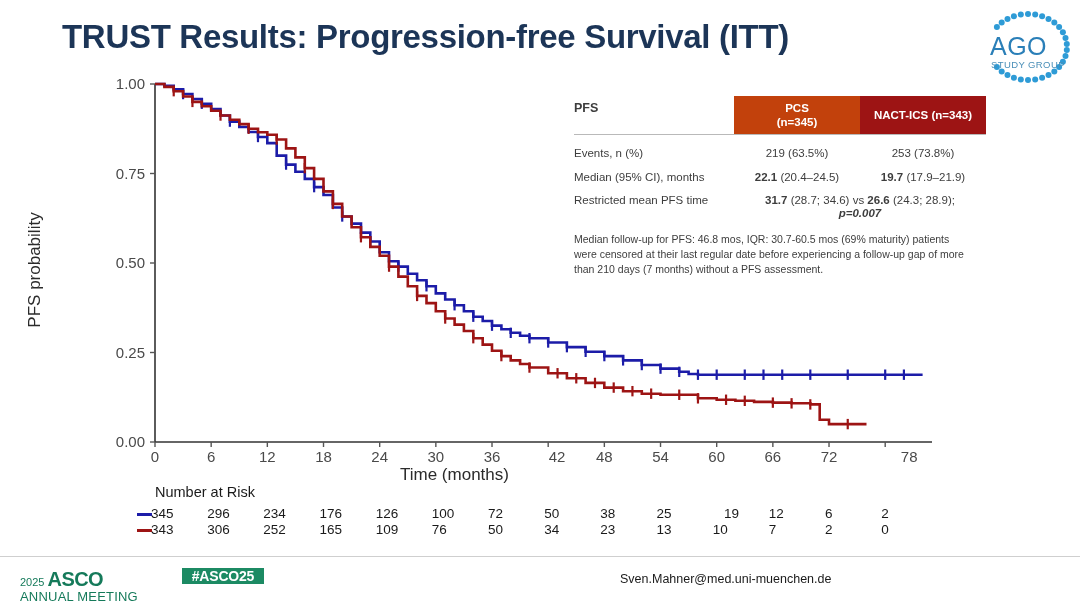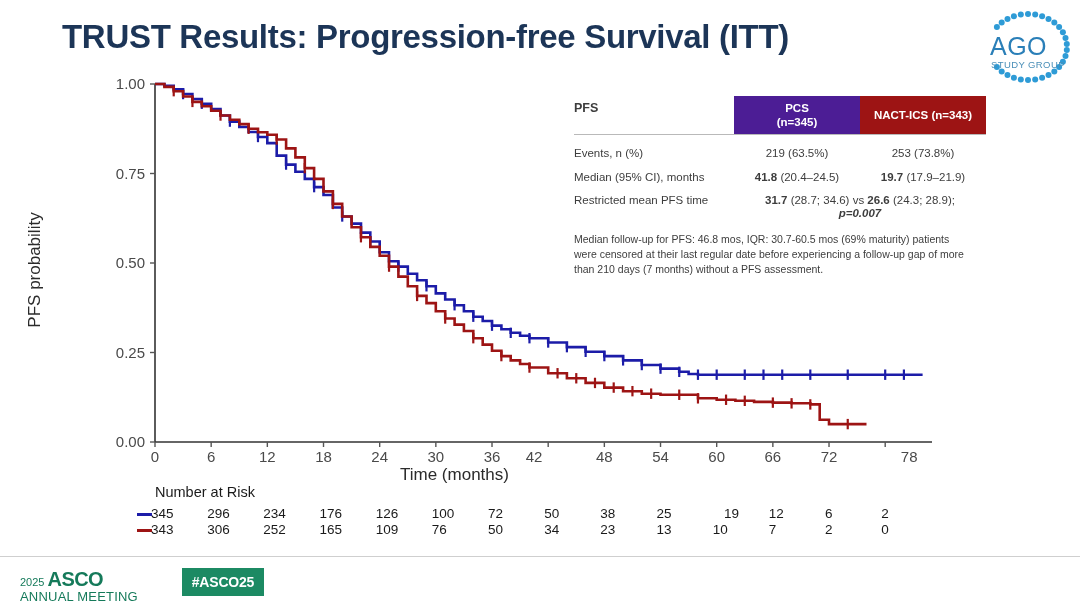--- a/index.html
+++ b/index.html
@@ -91,21 +91,21 @@
     flex: 1;
     color: #ffffff;
     font-size: 11.5px;
     font-weight: bold;
     text-align: center;
     display: flex;
     flex-direction: column;
     justify-content: center;
     line-height: 1.25;
   }
-  #hcell-pcs { background: #4c1d95; }
+  #hcell-pcs { background: #c2410c; }
   #hcell-nact { background: #9d1414; }
   #stats-rule {
     width: 412px;
     height: 1px;
     background: #b9b9b9;
     margin-top: 0px;
   }
   .stats-row {
     display: flex;
     font-size: 11.5px;
@@ -175,21 +175,21 @@
   #footer { position: absolute; left: 0; top: 557px; width: 1080px; height: 51px; }
 
   #asco-meeting { position: absolute; left: 20px; top: 11px; width: 150px; }
   #asco-meeting .l1 { font-size: 11px; color: #157a5a; letter-spacing: 0px; }
   #asco-meeting .l1 b { font-size: 20px; font-weight: bold; letter-spacing: -0.6px; }
   #asco-meeting .l2 { font-size: 13px; color: #157a5a; letter-spacing: 0.2px; margin-top: -2px; }
 
   #hashtag-badge {
     position: absolute;
     left: 182px; top: 11px;
-    width: 82px; height: 28px;
+    width: 82px; height: 16px;
     background: #1c8a63;
     color: #ffffff;
     font-size: 14px;
     font-weight: bold;
     display: flex;
     align-items: center;
     justify-content: center;
     letter-spacing: -0.2px;
   }
 
@@ -297,21 +297,21 @@
       <div class="ytick-label" style="left: 99px; top: 5px;">1.00</div>
     </div>
   <div id="xtick-labels">
       <div class="xtick-label" style="left: 140px; top: 378px;">0</div>
       <div class="xtick-label" style="left: 196.169px; top: 378px;">6</div>
       <div class="xtick-label" style="left: 252.337px; top: 378px;">12</div>
       <div class="xtick-label" style="left: 308.506px; top: 378px;">18</div>
       <div class="xtick-label" style="left: 364.675px; top: 378px;">24</div>
       <div class="xtick-label" style="left: 420.843px; top: 378px;">30</div>
       <div class="xtick-label" style="left: 477.012px; top: 378px;">36</div>
-      <div class="xtick-label" style="left: 519px; top: 378px;">42</div>
+      <div class="xtick-label" style="left: 542px; top: 378px;">42</div>
       <div class="xtick-label" style="left: 589.349px; top: 378px;">48</div>
       <div class="xtick-label" style="left: 645.518px; top: 378px;">54</div>
       <div class="xtick-label" style="left: 701.687px; top: 378px;">60</div>
       <div class="xtick-label" style="left: 757.855px; top: 378px;">66</div>
       <div class="xtick-label" style="left: 814.024px; top: 378px;">72</div>
       <div class="xtick-label" style="left: 870.193px; top: 378px; margin-left: 24px;">78</div>
     </div>
   <svg id="km-svg" width="1000" height="400">
       <line x1="155" y1="14" x2="155" y2="372" stroke="#333" stroke-width="1.6"></line>
       <line x1="155" y1="372" x2="932" y2="372" stroke="#333" stroke-width="1.6"></line>
@@ -415,21 +415,21 @@
   <div class="stats-row" id="events-row">
     <div class="lbl">Events, n (%)</div>
     <div class="val">219 (63.5%)</div>
     <div class="val">253 (73.8%)</div>
   </div>
 
 
   <div class="stats-row" id="median-row">
     <div class="lbl">Median (95% CI), months</div>
     <div class="val">
-      <b>41.8</b><span> (20.4–24.5)</span>
+      <b>22.1</b><span> (20.4–24.5)</span>
     </div>
     <div class="val">
       <b>19.7</b><span> (17.9–21.9)</span>
     </div>
   </div>
 
   <div class="stats-row" id="restricted-row">
     <div class="lbl">Restricted mean PFS time</div>
     <div class="val-wide">
       <b>31.7</b><span> (28.7; 34.6) vs </span><b>26.6</b><span> (24.3; 28.9);</span>
@@ -482,14 +482,15 @@
 <div id="footer">
 
   <div id="asco-meeting">
     <div class="l1"><span>2025</span> <b>ASCO</b></div>
     <div class="l2">ANNUAL MEETING</div>
   </div>
 
   <div id="hashtag-badge">#ASCO25</div>
 
 
+  <div id="presenter-email">Sven.Mahner@med.uni-muenchen.de</div>
 
 </div>
 
 </body></html>

